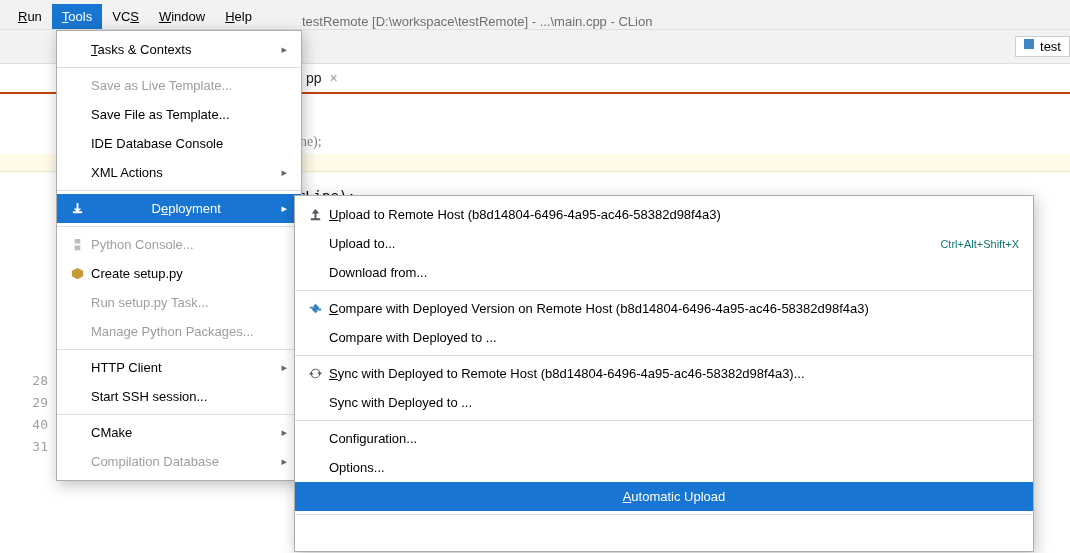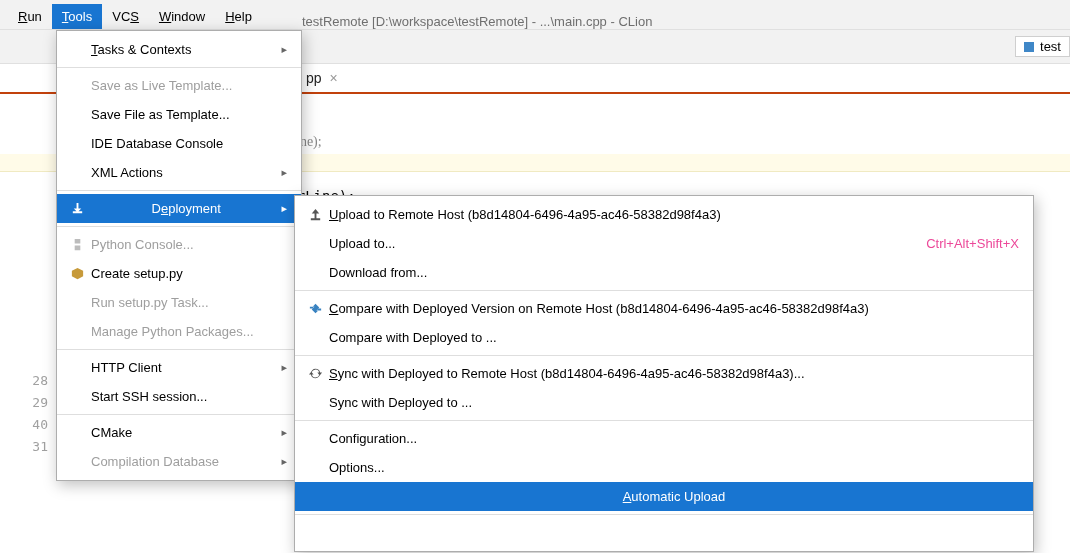--- a/index.html
+++ b/index.html
@@ -40,21 +40,21 @@
     background: #f2f2f2;
     border-bottom: 1px solid #e0e0e0;
     position: relative;
   }
   .hammer {
     position: absolute; right: 90px; top: 8px; color: #4b9b4b;
     font-size: 16px;
   }
   .testtab {
     position: absolute; right: 0; top: 6px;
-    display: flex; align-items: center; gap: 6px;
+    display: flex; gap: 6px;
     border: 1px solid #cfcfcf; background:#fff; padding: 2px 8px;
   }
   .testtab .sq { width:10px;height:10px;background:#3f87c7;display:inline-block;}
 
   .gear {
     position: absolute; left: 6px; top: 95px; color:#7a7a7a; font-size:15px;
   }
 
   .editor {
     position: absolute;
@@ -122,21 +122,21 @@
     padding: 0 14px 0 10px;
     cursor:pointer;
     position:relative;
   }
   .mrow .icon {
     width: 20px; display:inline-flex; justify-content:center;
     color:#555; font-size:13px;
   }
   .mrow .lbl { flex: 1; padding-left: 4px;}
   .mrow .arrow { color:#666; font-size:11px;}
-  .mrow .shortcut { color:#ec4899; font-size:13px;}
+  .mrow .shortcut { color:#0f766e; font-size:11px;}
   .mrow.disabled { color:#9e9e9e;}
   .mrow.disabled .icon{ color:#bcbcbc;}
   .mrow.sel {
     background:#1875d1; color:#fff;text-align:center;
   }
   .mrow.sel .arrow, .mrow.sel .icon { color:#fff;}
   .sep { height:1px; background:#dedede; margin:3px 0;}
   .icon svg { width:15px; height:15px; display:block;}
   .collapse-icon {
     position:absolute; left:128px; top:457px; color:#bdbdbd; font-size:13px;

